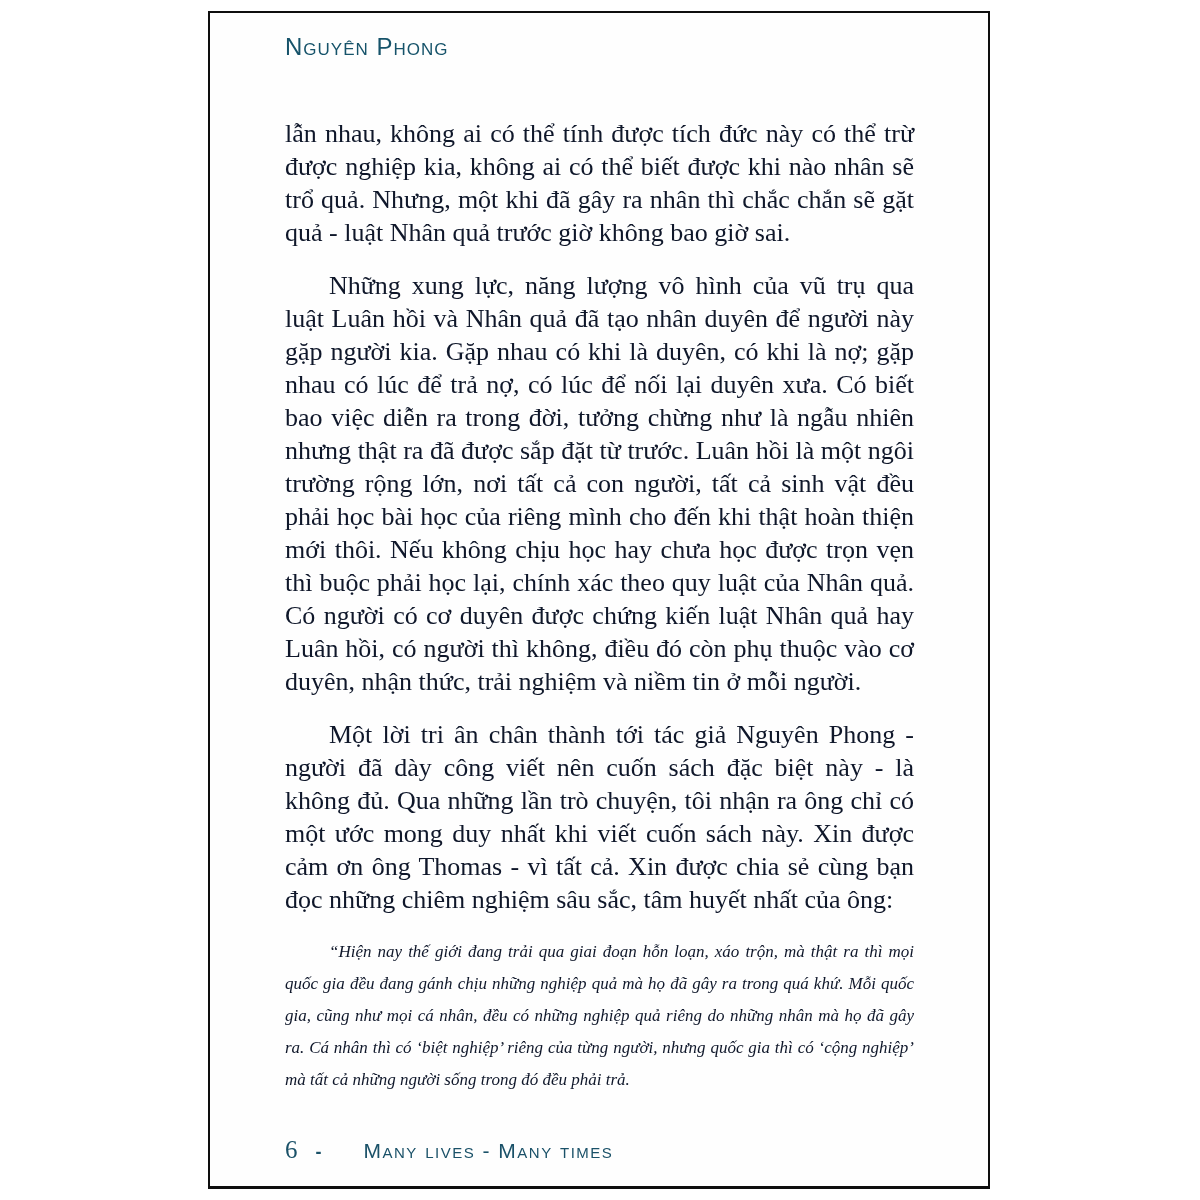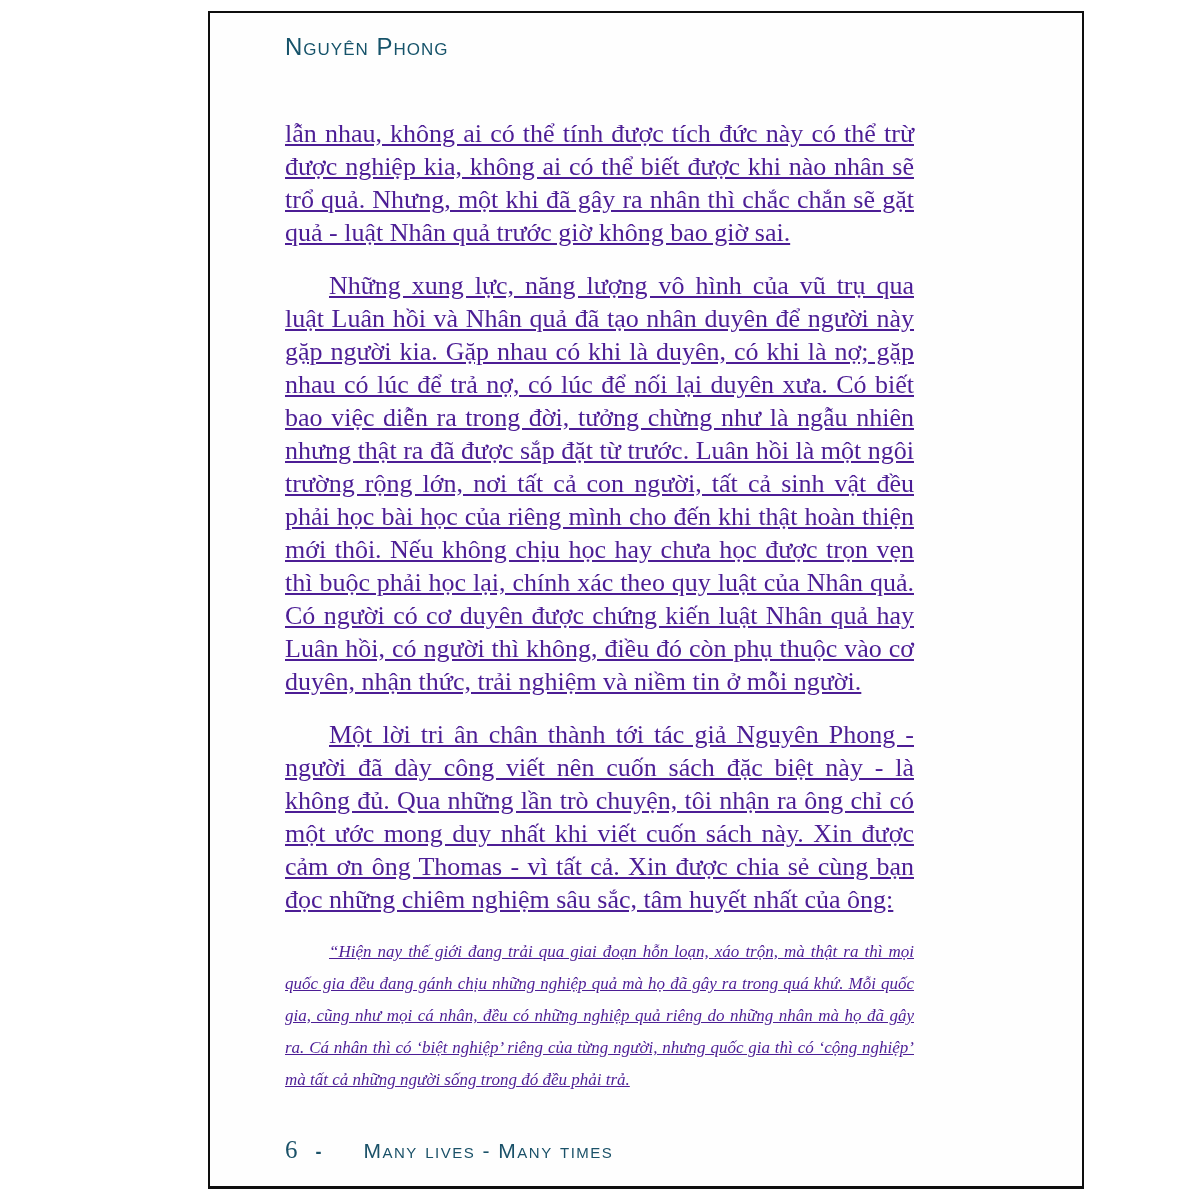--- a/index.html
+++ b/index.html
@@ -13,46 +13,45 @@
   .canvas {
     position: relative;
     width: 1200px;
     height: 1200px;
     background: #ffffff;
   }
   .scan-page {
     position: absolute;
     left: 208px;
     top: 11px;
-    width: 876px;
+    width: 782px;
     height: 1178px;
     background: #fefefe;
     border: 2px solid #0e0e0e;
     border-bottom-width: 3px;
   }
   .page-header {
     position: absolute;
     top: 20px;
     left: 75px;
     font-family: "Liberation Sans", sans-serif;
     font-variant: small-caps;
     font-size: 24px;
     letter-spacing: 1px;
     color: #16536a;
   }
   .page-body {
     position: absolute;
     top: 104px;
     left: 75px;
     width: 629px;
-    color: #4c1d95;
+    color: #0f172a;
     font-size: 26px;
     line-height: 33px;
     text-align: justify;
-    text-decoration: underline;
   }
   .page-body p { margin-bottom: 20px; }
   .para-indent { text-indent: 44px; }
   .para-quote {
     font-style: italic;
     font-size: 17px;
     line-height: 32px;
   }
   .page-footer {
     position: absolute;

